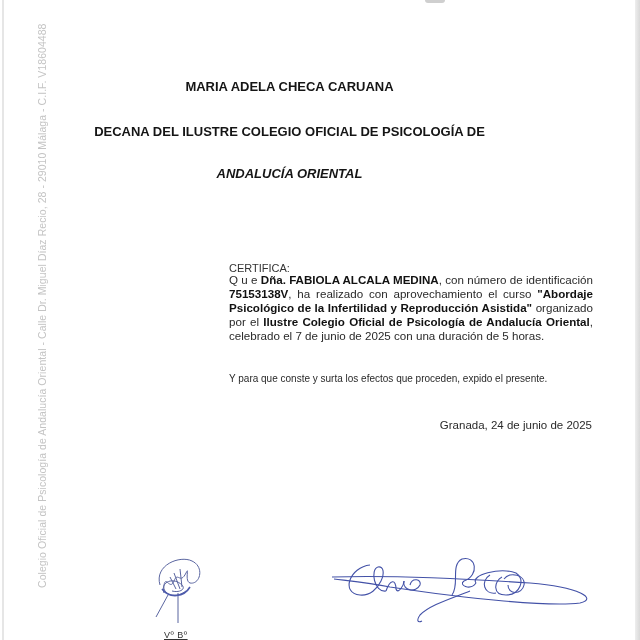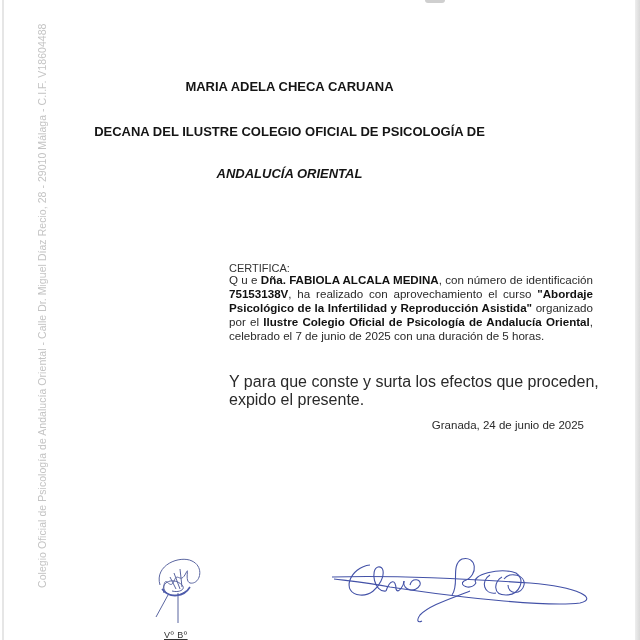--- a/index.html
+++ b/index.html
@@ -45,24 +45,24 @@
     font-size: 11px; color: #333; margin-top: 36px;
   }
   .body-para {
     position: absolute; left: 229px; top: 273px; width: 364px;
     font-size: 11.6px; line-height: 14px; color: #2a2a2a;
     text-align: justify;
   }
   .body-para b { color: #111; }
   .closing {
     position: absolute; left: 229px; top: 373px;
-    font-size: 16px; color: #2a2a2a;
+    font-size: 10px; color: #2a2a2a;
   }
   .date {
-    position: absolute; right: 56px; top: 419px;
+    position: absolute; right: 48px; top: 419px;
     font-size: 11.5px; color: #2a2a2a;
   }
   .sig-left { position: absolute; left: 150px; top: 555px; width: 60px; height: 70px; }
   .sig-right { position: absolute; left: 330px; top: 555px; width: 270px; height: 75px; }
   .vobo {
     position: absolute; left: 164px; top: 630px;
     font-size: 9px; color: #333; letter-spacing: 0.5px; text-decoration: underline;
   }
 </style>
 </head>

